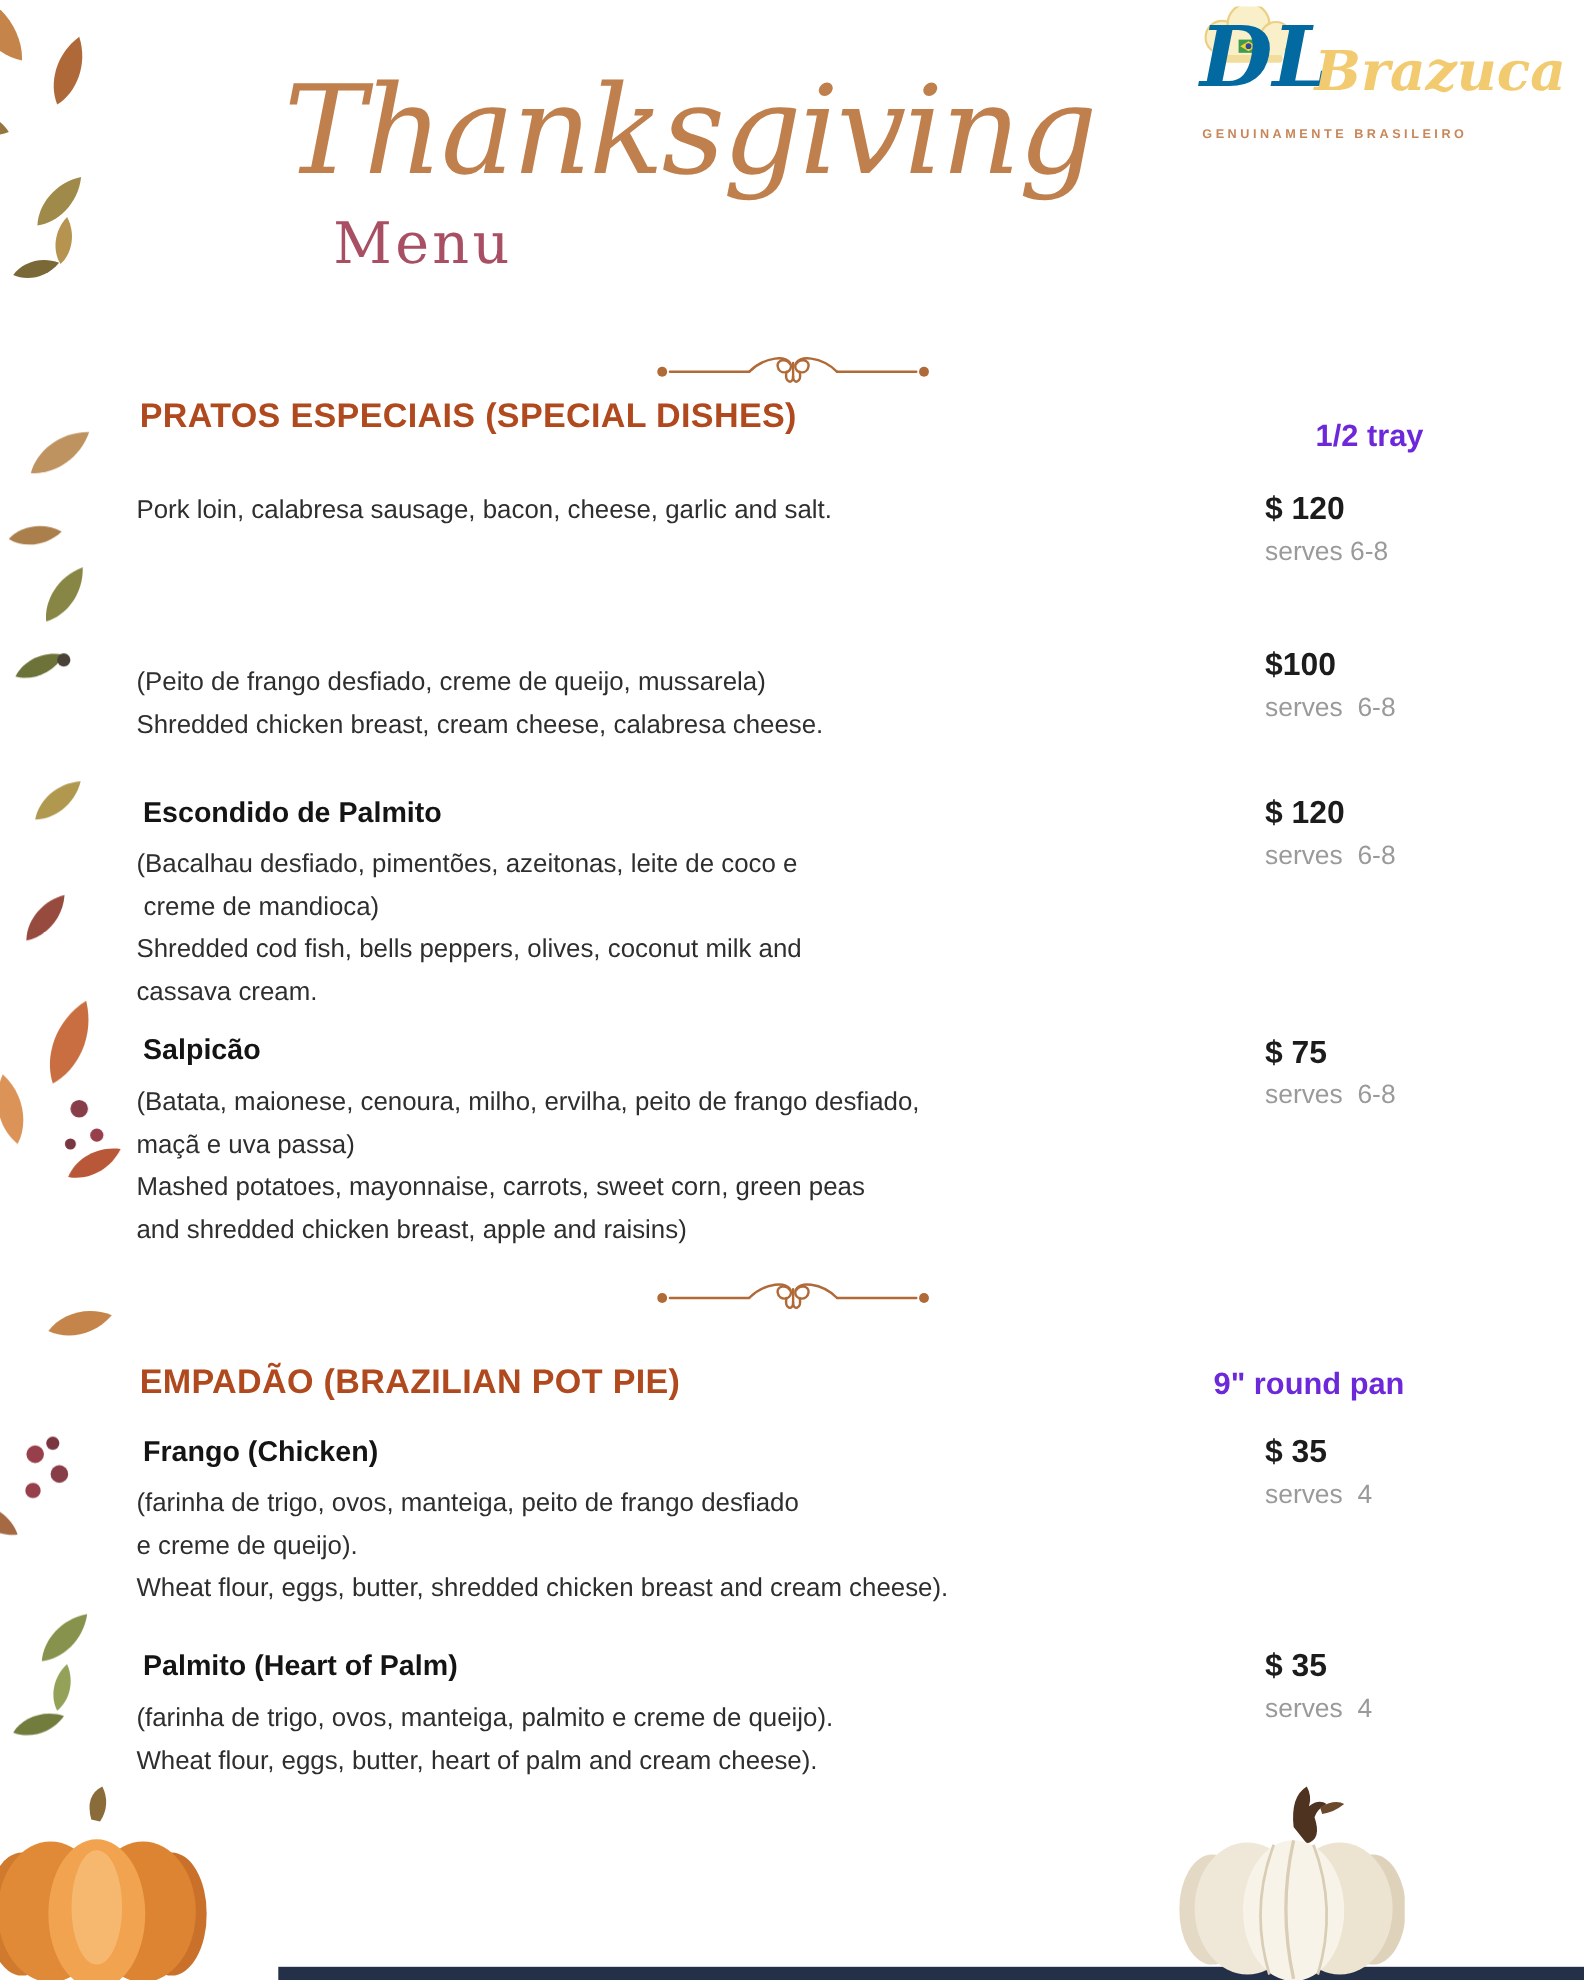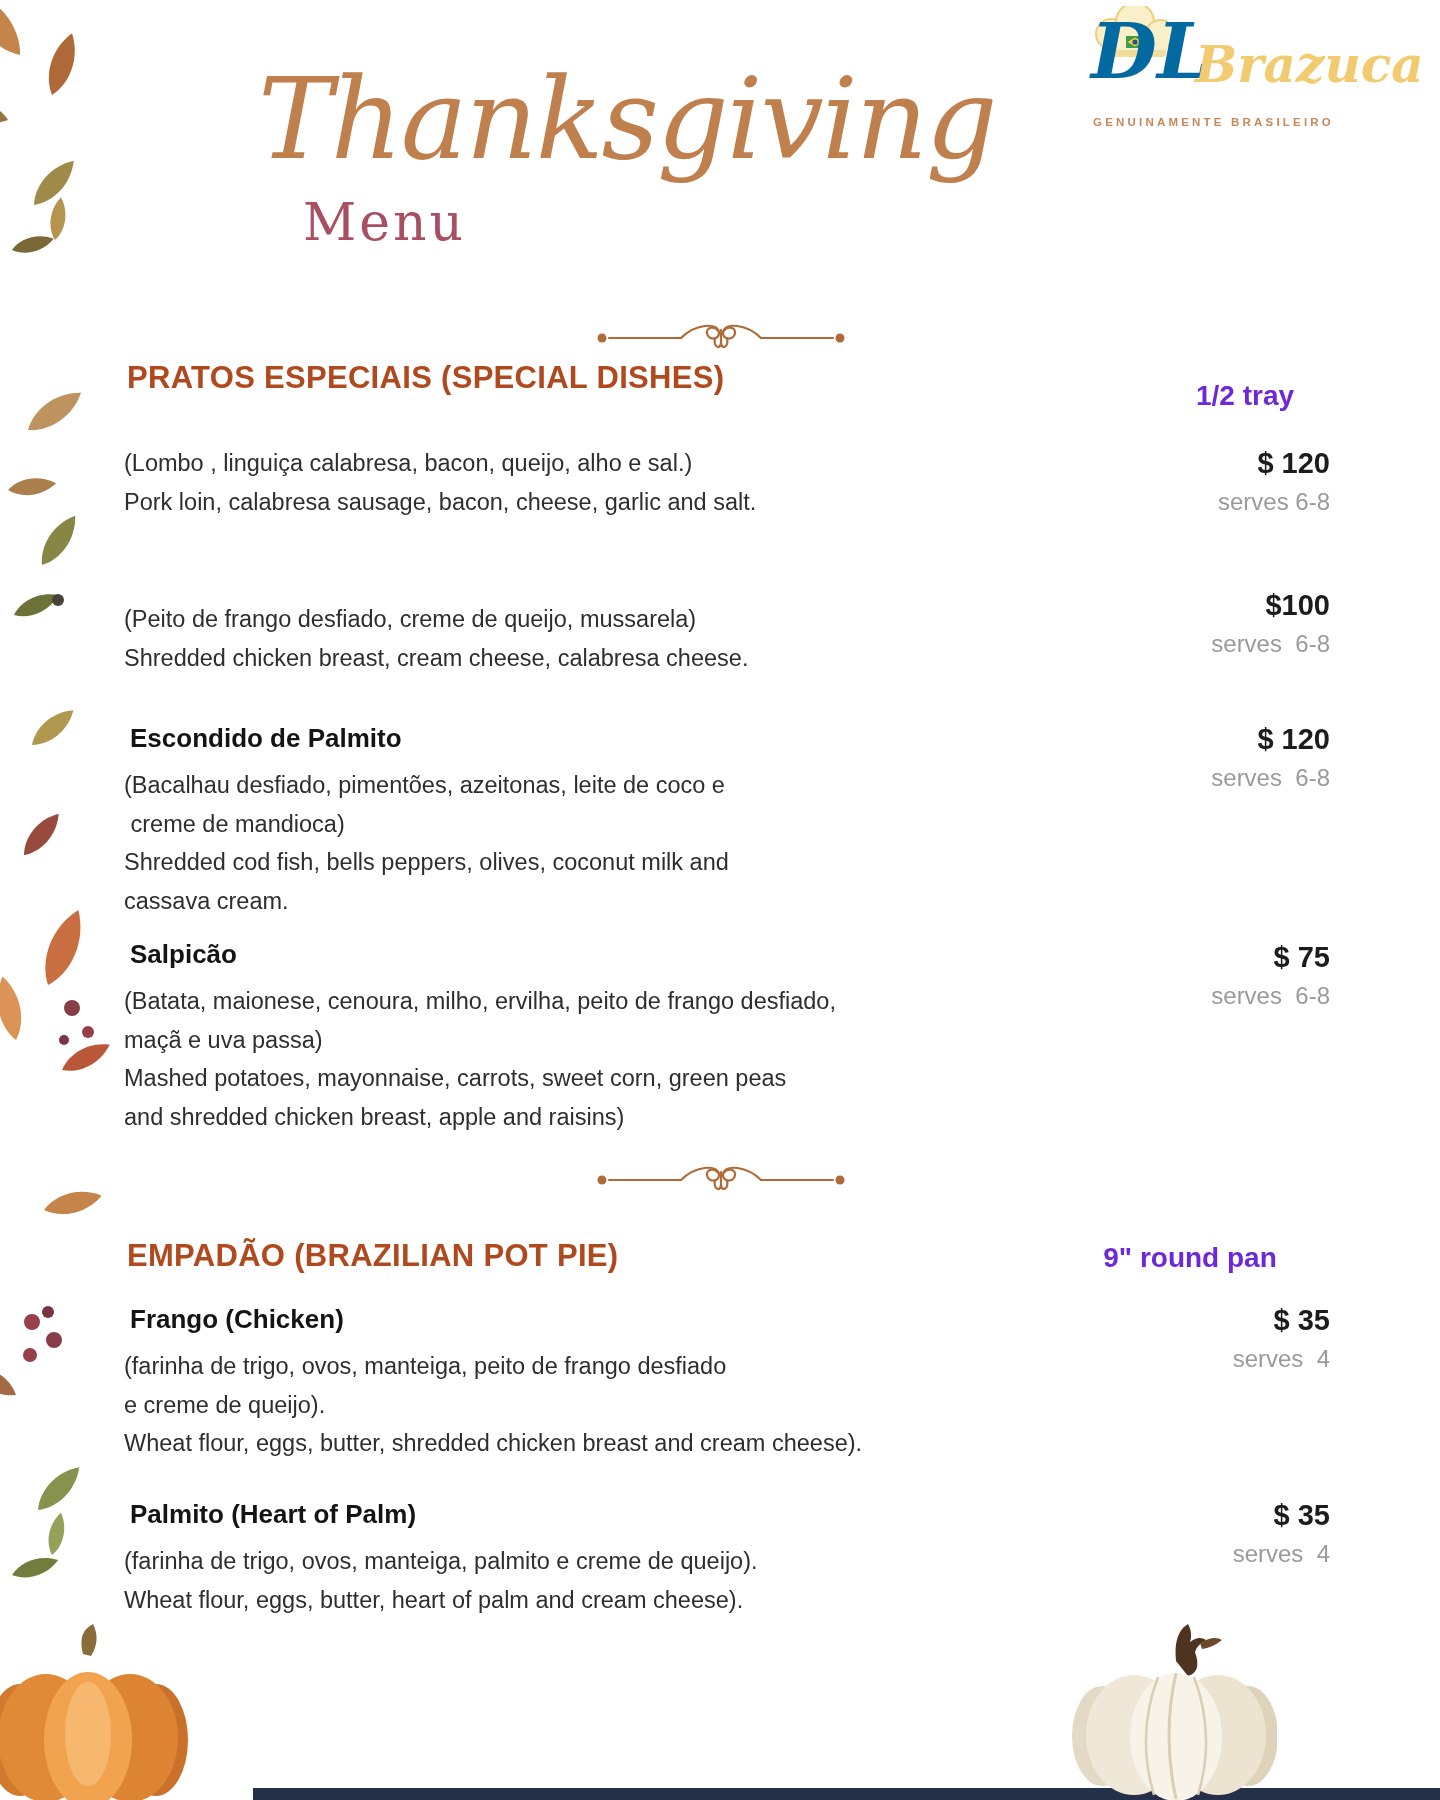--- a/index.html
+++ b/index.html
@@ -33,21 +33,21 @@
   .s2{top:1238px}
   .size-label{position:absolute;font-size:28px;font-weight:bold;color:#6d28d9;text-align:center}
   .sl1{left:1160px;top:380px;width:170px}
   .sl2{left:1080px;top:1242px;width:220px}
 
   
   .item{position:absolute;left:124px;width:1206px}
   .iname{font-size:26px;font-weight:bold;color:#141414;line-height:32px;padding-left:6px}
   .idesc{margin-top:12px;font-size:23.5px;color:#2e2e2e;line-height:38.6px}
   .idesc div{white-space:pre-wrap}
-  .pricebox{position:absolute;right:0;top:0;width:180px;text-align:right}
+  .pricebox{position:absolute;right:0;top:0;width:180px;text-align:left}
   .price{font-size:29px;font-weight:bold;color:#1c1c1c;line-height:34px;white-space:pre}
   .serves{margin-top:8px;font-size:24px;color:#9a9a9a;white-space:pre}
   .it-lombo{top:432px}   .it-lombo .pricebox{top:14px}
   .it-fricasse{top:588px}
   .it-escondido{top:722px}
   .it-salpicao{top:938px} .it-salpicao .pricebox{top:2px}
   .it-frango{top:1303px}
   .it-palmito{top:1498px}
 
   
@@ -127,21 +127,20 @@
   </g>
   <circle cx="7" cy="16" r="4.5" fill="#b06a38"></circle>
   <circle cx="245" cy="16" r="4.5" fill="#b06a38"></circle>
 </svg>
 
 <div class="sec-title s1">PRATOS ESPECIAIS (SPECIAL DISHES)</div>
 <div class="size-label sl1">1/2 tray</div>
 
 <div class="item it-lombo">
   <div class="idesc">
-    <div>(Lombo , linguiça calabresa, bacon, queijo, alho e sal.)</div>
     <div>Pork loin, calabresa sausage, bacon, cheese, garlic and salt.</div>
   </div>
   <div class="pricebox">
     <div class="price">$ 120</div>
     <div class="serves">serves 6-8</div>
   </div>
 </div>
 
 <div class="item it-fricasse">
   <div class="idesc">

